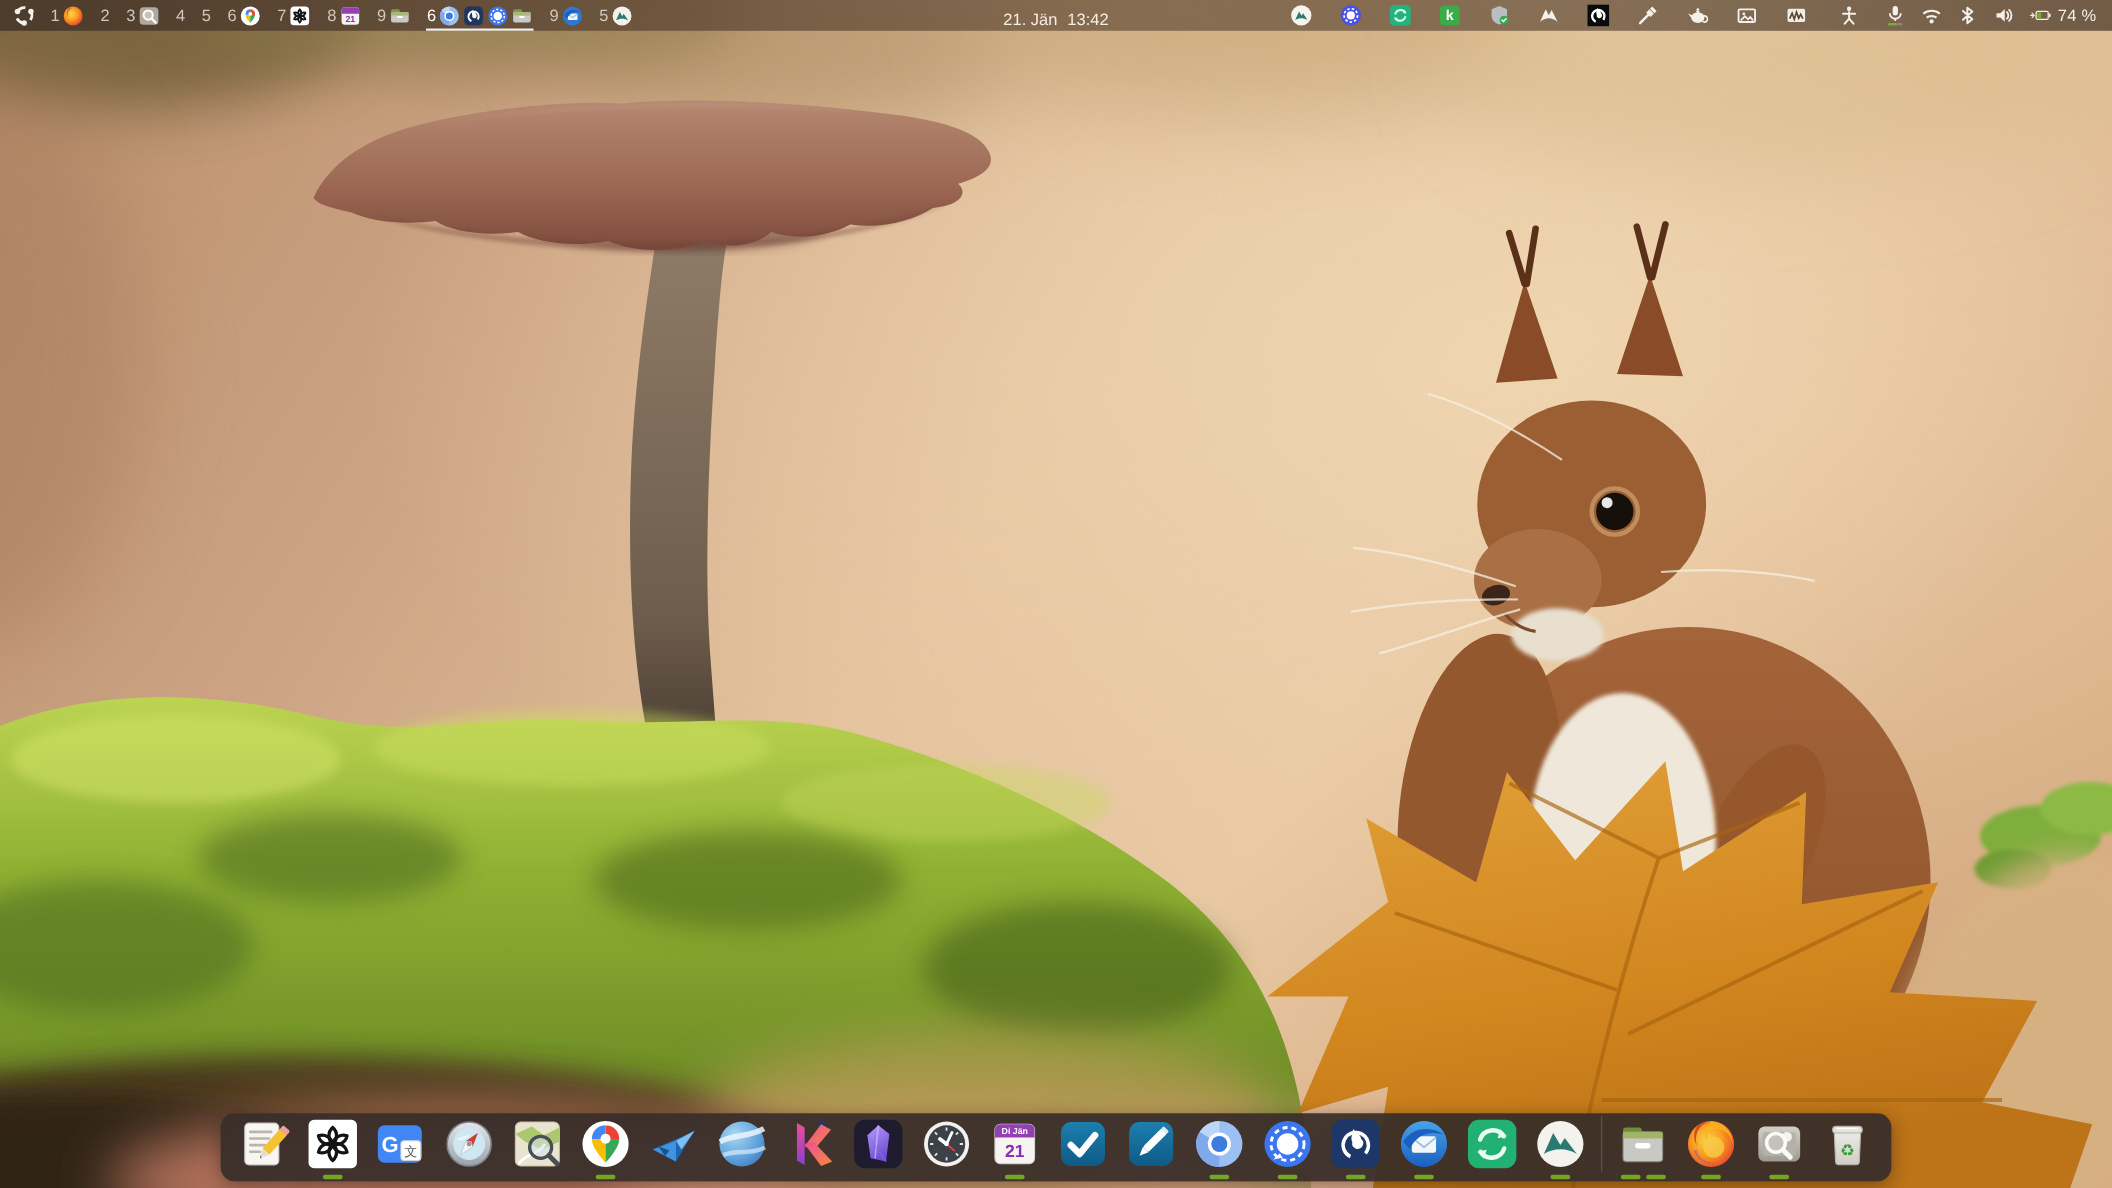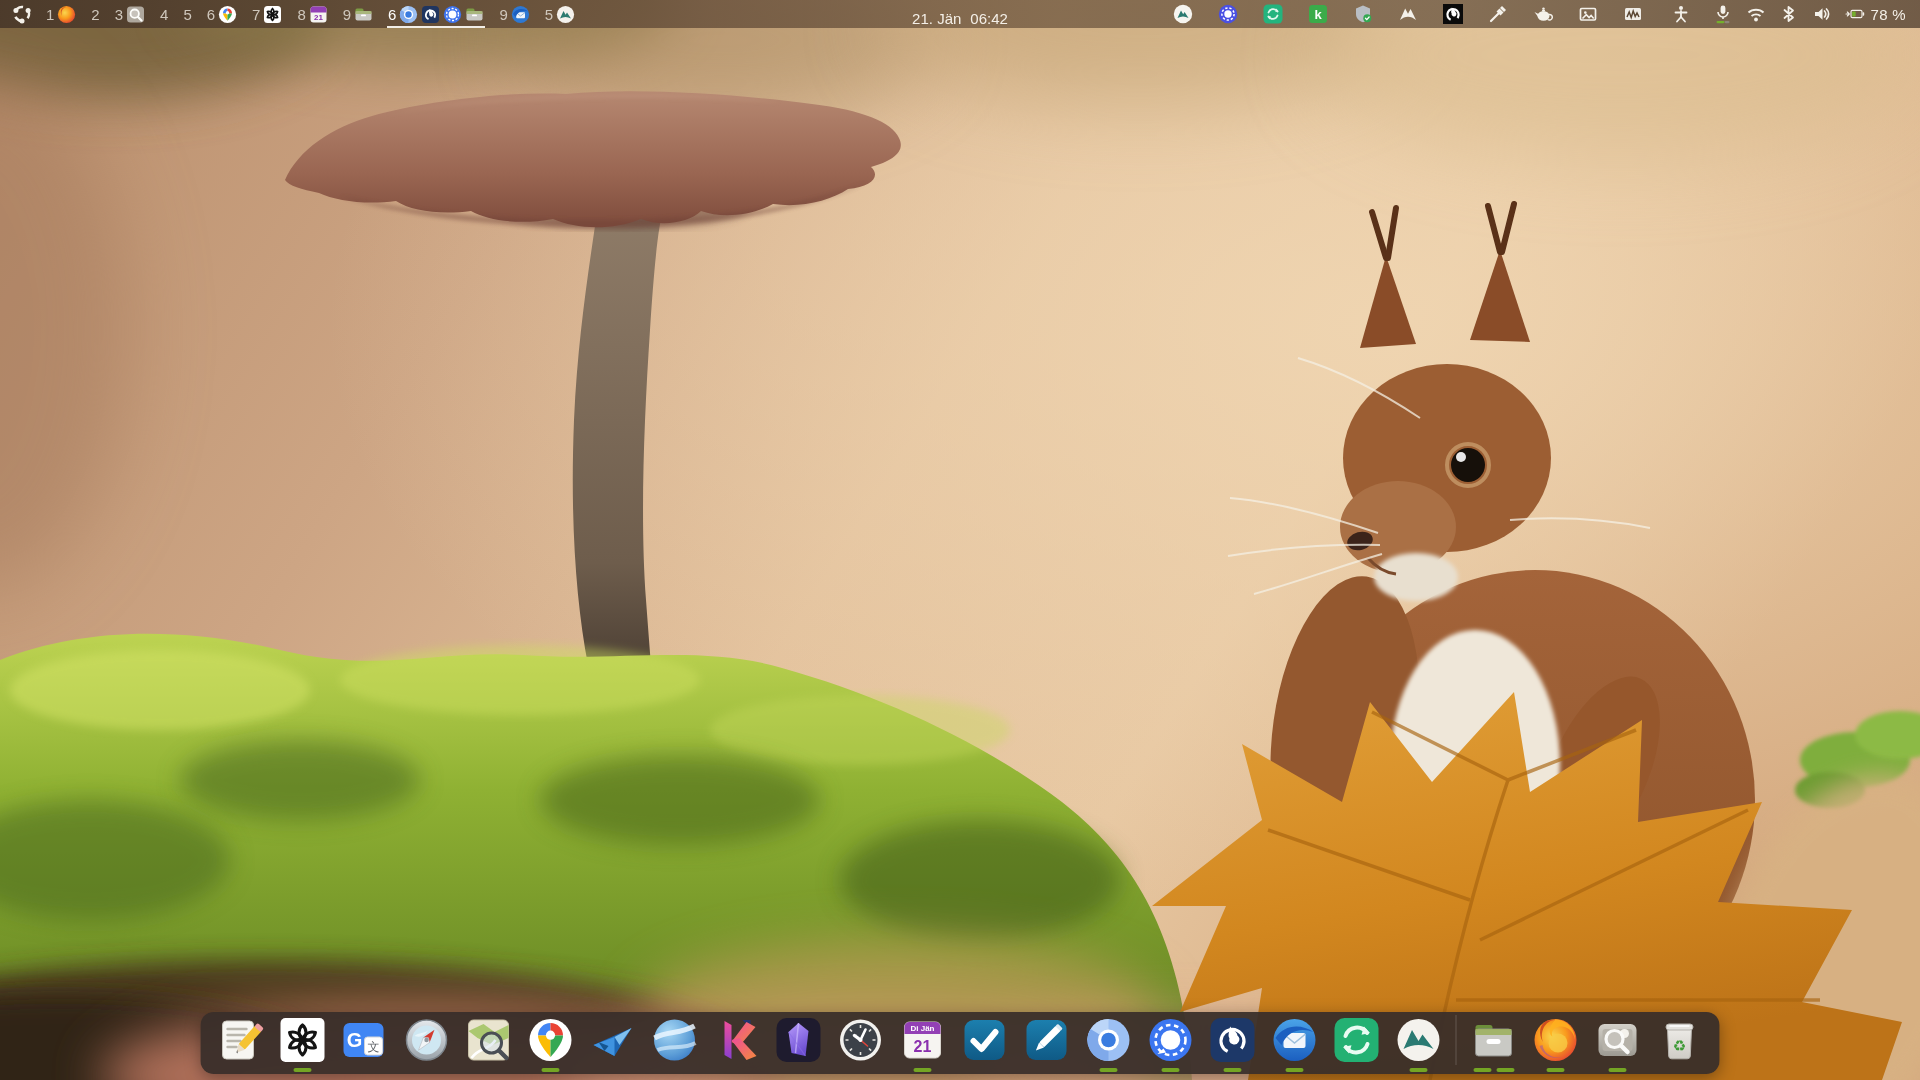--- a/index.html
+++ b/index.html
@@ -359,21 +359,21 @@
           <svg width="19" height="19" viewBox="0 0 19 19">
             <circle cx="9.5" cy="9.5" r="8.6" fill="#f4f1ec"></circle>
             <path d="M4,13.5 L7.5,6 L9.6,9.8 L11,7.5 L15,13.5 C11.5,11.5 7.5,11.5 4,13.5 Z" fill="#2b7a70"></path>
           </svg>
         </span>
       </span>
     </div>
 
     <div class="clock">
       <span>21. Jän</span>
-      <span>06:42</span>
+      <span>13:42</span>
     </div>
 
     <div class="tray">
       <span class="ti">
         <svg width="20" height="20" viewBox="0 0 20 20">
           <circle cx="10" cy="10" r="9.2" fill="#f6f4ef"></circle>
           <path d="M4.5,14 L8,6.5 L10.2,10.3 L11.6,8 L15.5,14 C12,12 8,12 4.5,14 Z" fill="#2b7a70"></path>
         </svg>
       </span>
       <span class="ti">
@@ -484,21 +484,21 @@
         </svg>
       </span>
       <span class="ti sys">
         <svg width="30" height="20" viewBox="0 0 30 20">
           <path d="M1.5,10 h4 M3.5,7 l3,3 -3,3" fill="none" stroke="#f4f1ea" stroke-width="1.6" stroke-linecap="round" stroke-linejoin="round"></path>
           <rect x="9" y="4.5" width="16.5" height="11" rx="2" fill="none" stroke="#f4f1ea" stroke-width="1.7"></rect>
           <rect x="26.5" y="7.5" width="2.3" height="5" rx="1" fill="#f4f1ea"></rect>
           <rect x="10.7" y="6.2" width="5.3" height="7.6" rx="1" fill="#74b02c"></rect>
         </svg>
       </span>
-      <span class="batt-label">78 %</span>
+      <span class="batt-label">74 %</span>
     </div>
   </div>
 
   <div class="dock">
 
     <div class="dock-item">
       <svg class="icon48" viewBox="0 0 48 48">
         <rect x="6" y="5" width="31" height="38" rx="4" fill="#f7f6f2" stroke="#c9c6bd"></rect>
         <g stroke="#b9b6ac" stroke-width="2.4" stroke-linecap="round">
           <line x1="11" y1="13" x2="30" y2="13"></line>

